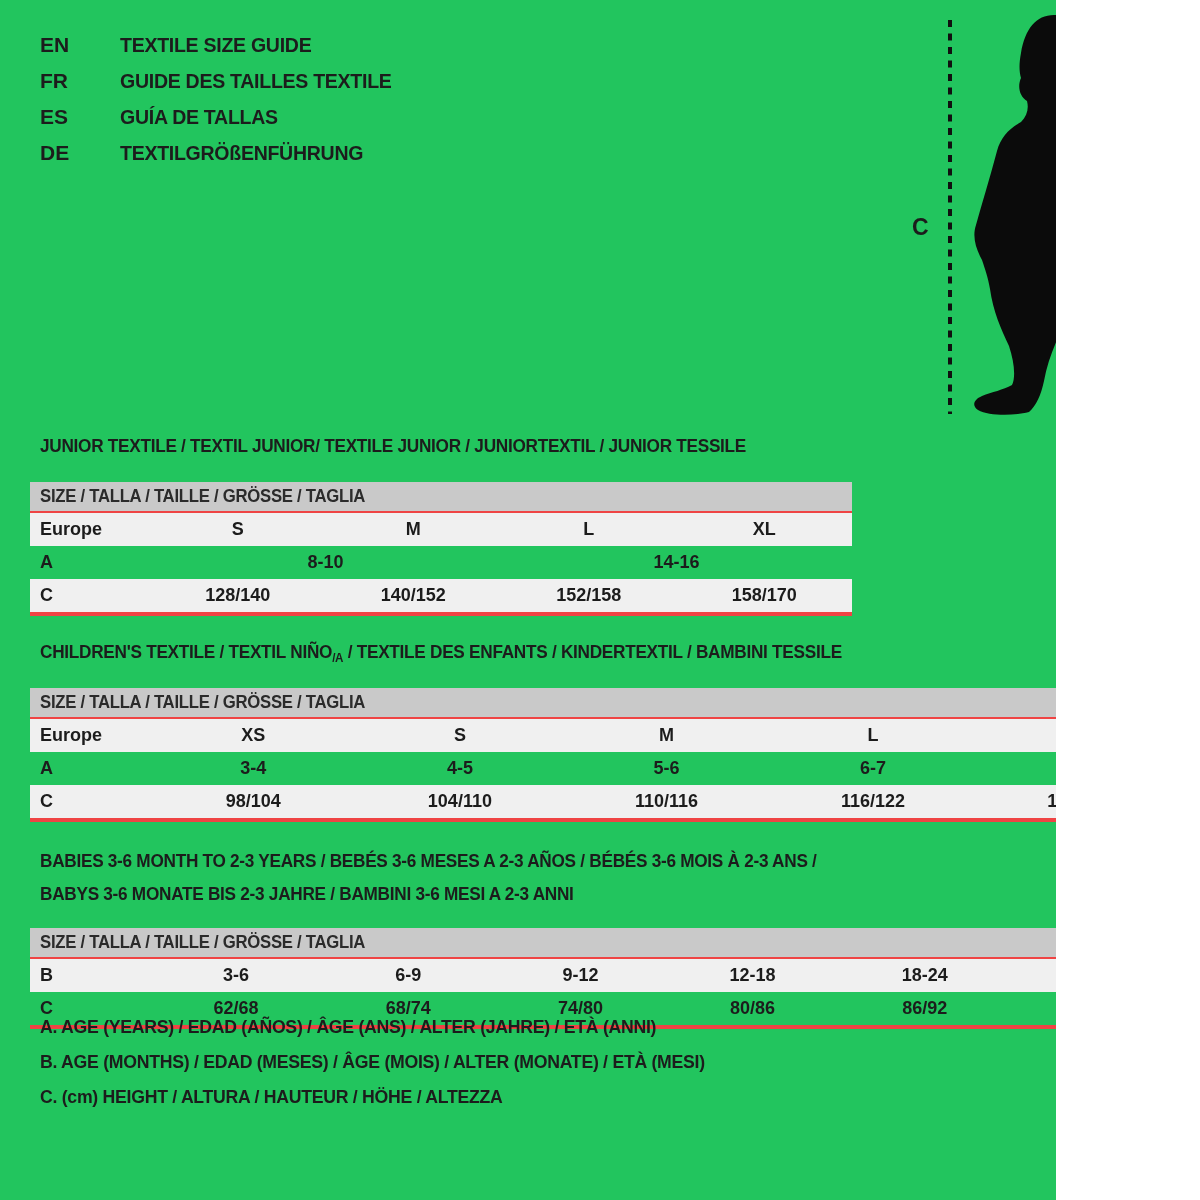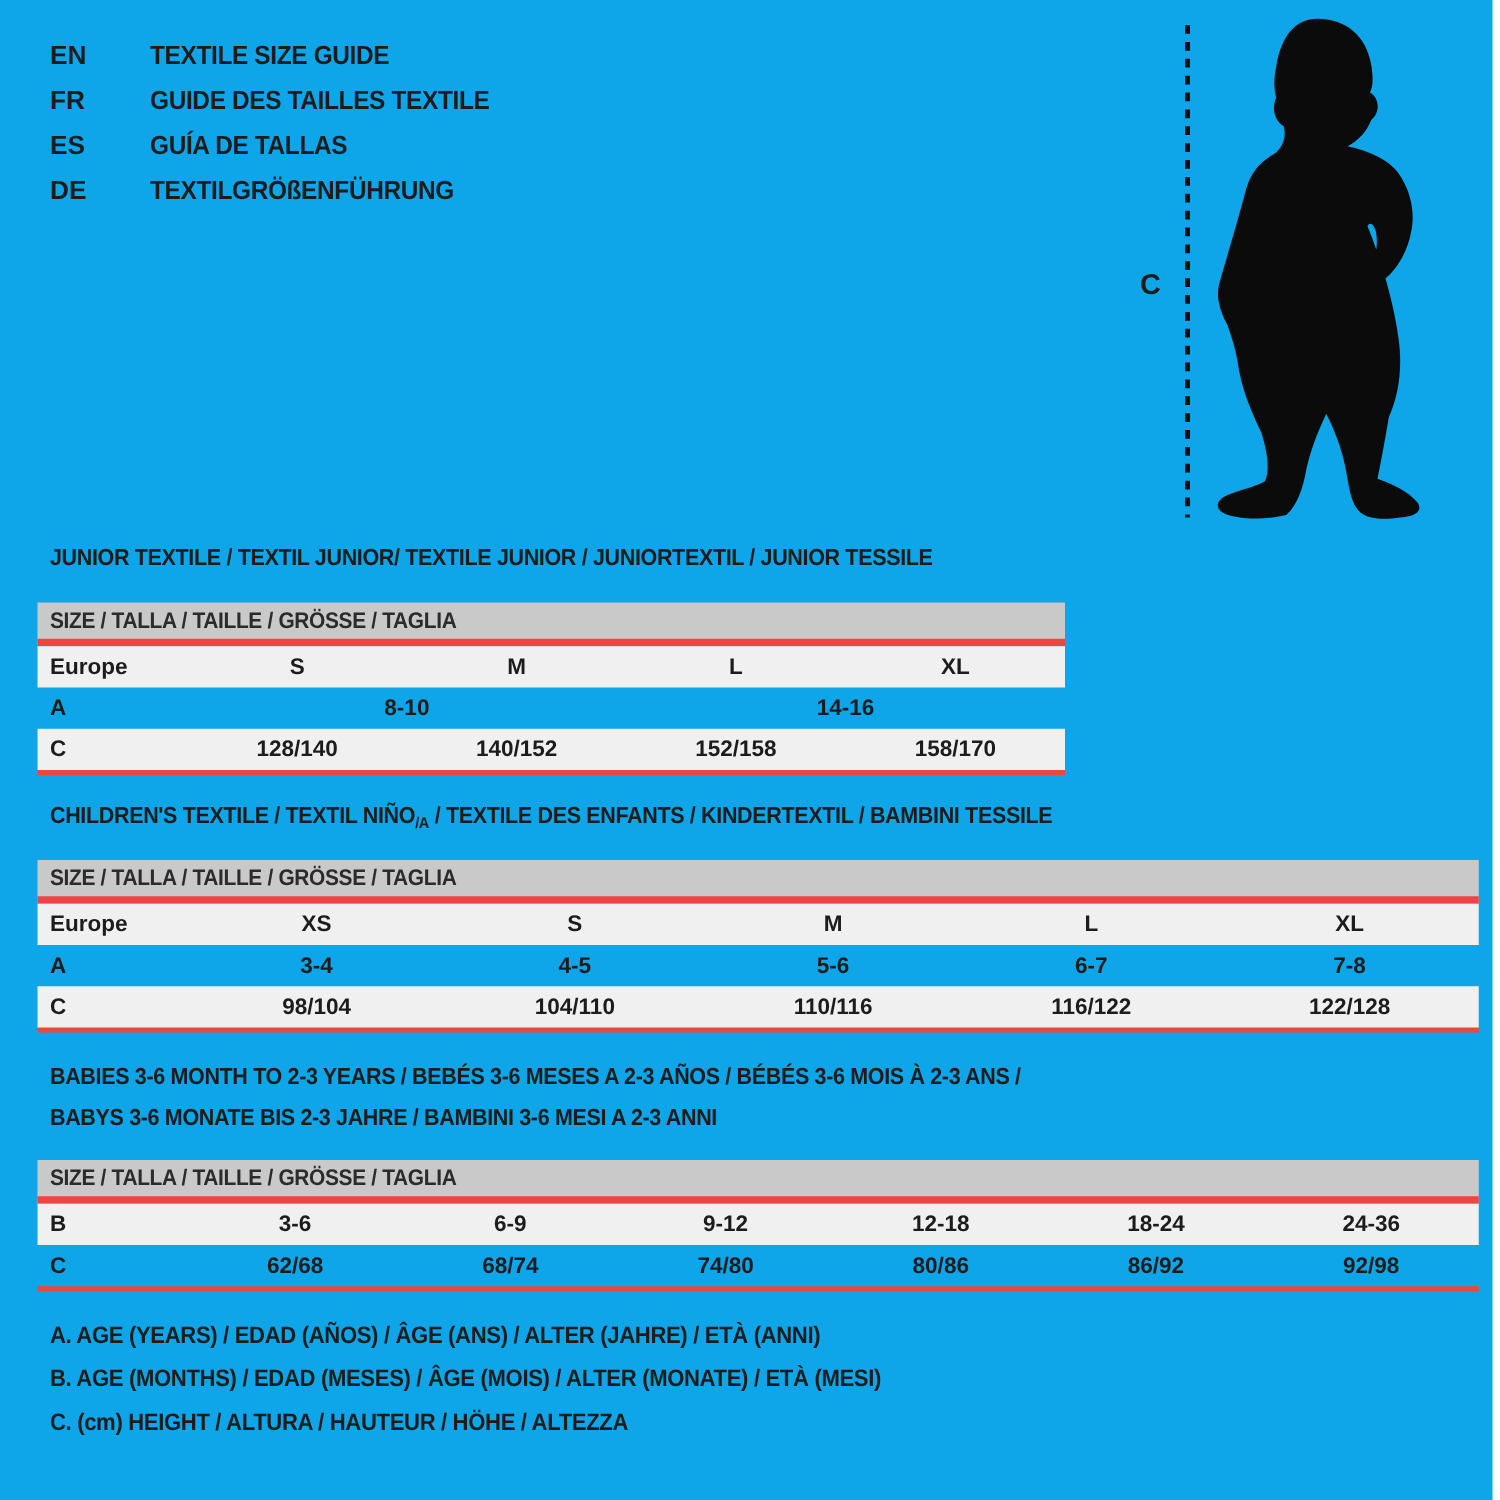--- a/index.html
+++ b/index.html
@@ -1,44 +1,44 @@
 <!DOCTYPE html>
 <html style="--text: #1c1c1c; --header-bar-bg: #c9c9c9; --alt-row-bg: #f0f0f0; --silhouette: #0b0b0b;"><head>
 <meta charset="utf-8">
 <style>
   html,body{margin:0;padding:0;background:#ffffff;}
   .canvas{
-    position:relative;width:1194px;height:1200px;background:#0ea5e9;
+    position:relative;width:1056px;height:1200px;background:#22c55e;
     font-family:"Liberation Sans","DejaVu Sans",sans-serif;
     color:var(--text,#1c1c1c);font-weight:700;overflow:hidden;
   }
   .cond{display:inline-block;transform:scaleX(.93);transform-origin:0 50%;letter-spacing:-.3px;white-space:nowrap;}
   
   .lang-block{position:absolute;left:40px;top:27px;}
   .lang-row{display:flex;height:36px;line-height:36px;font-size:21px;}
   .lang-code{width:80px;}
   
   .figure-svg{position:absolute;left:900px;top:10px;width:250px;height:410px;}
   .c-label{position:absolute;left:912px;top:214px;font-size:23px;line-height:26px;}
   
   .sec-head{position:absolute;font-size:18.5px;line-height:24px;white-space:nowrap;}
   .subA{font-size:12.5px;vertical-align:-4px;}
   
   .size-table{position:absolute;}
   .bar{
     height:29px;line-height:29px;background:var(--header-bar-bg,#c9c9c9);
-    border-bottom:6px solid #ef4444;padding-left:10px;font-size:18px;color:#2b2b2b;
+    border-bottom:2px solid #ef4444;padding-left:10px;font-size:18px;color:#2b2b2b;
   }
   .trow{display:flex;height:33px;line-height:33px;font-size:18px;}
   .trow:nth-child(odd){background:var(--alt-row-bg,#f0f0f0);}
   .rows{border-bottom:4px solid #ef4444;}
   .lab{width:110px;padding-left:10px;text-align:left;}
   .cell{flex:1;text-align:center;}
   
-  .legend{position:absolute;left:40px;top:1051px;}
+  .legend{position:absolute;left:40px;top:1009px;}
   .legend-line{height:35px;line-height:35px;font-size:19px;}
 </style>
 </head>
 <body>
 
 <div class="canvas">
 
   <div class="lang-block">
     <div class="lang-row">
       <span class="lang-code">EN</span>

